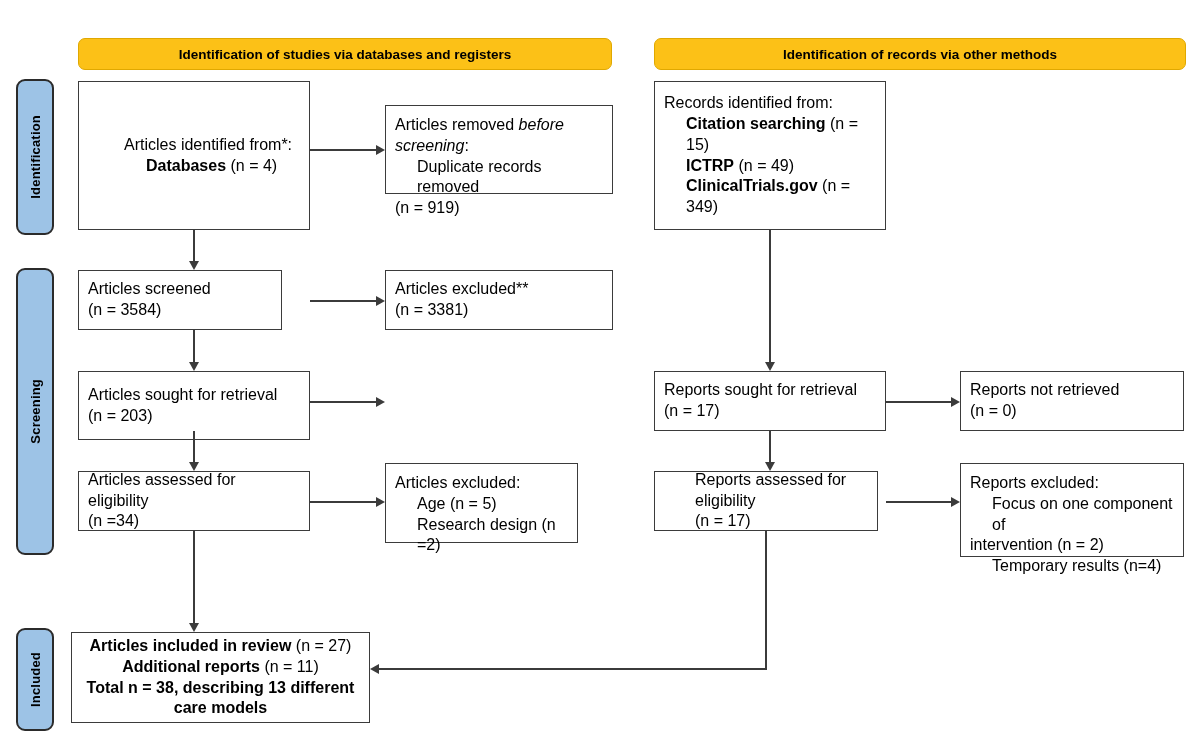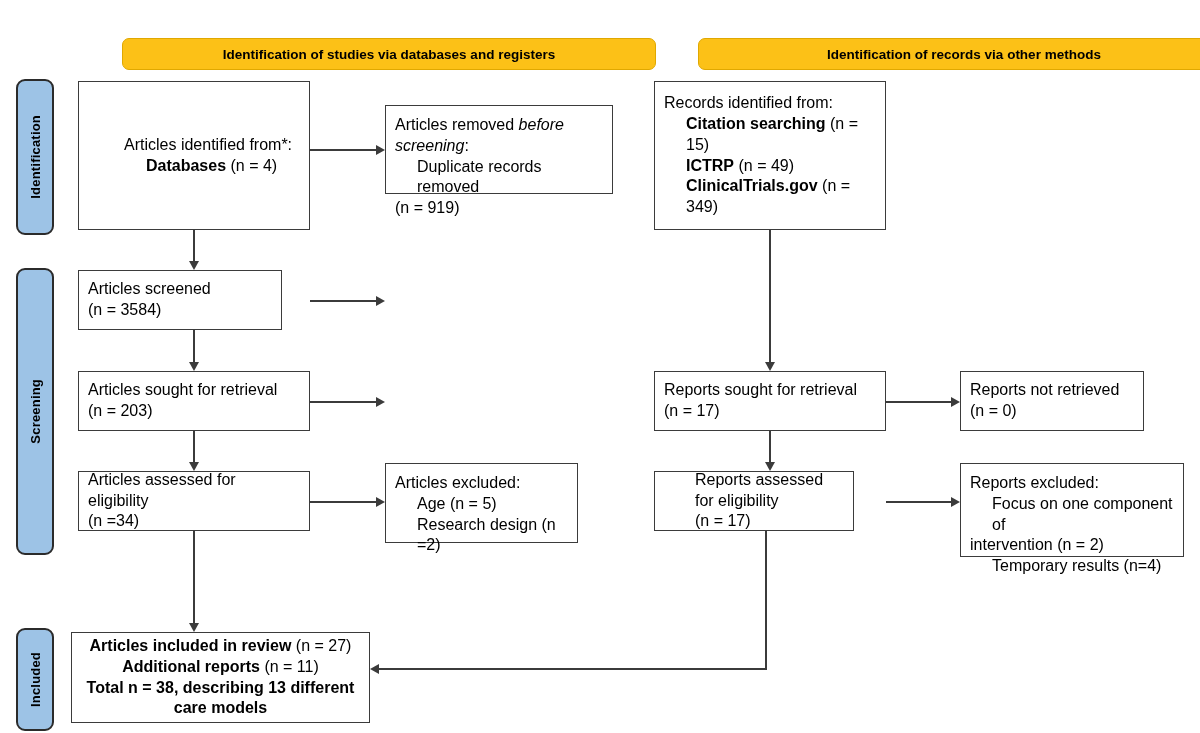--- a/index.html
+++ b/index.html
@@ -20,21 +20,20 @@
 
   
   .banner{
     position:absolute;
     background:#fcc117;
     border:1px solid #e0a800;
     border-radius:7px;
     display:flex;align-items:center;justify-content:center;
     font-size:13.5px;font-weight:bold;color:#000;
     text-align:center;
-    margin-left:44px;
   }
 
   
   .stagelabel{
     position:absolute;
     background:#9dc3e6;
     border:2px solid #2b2b2b;
     border-radius:9px;
     display:flex;align-items:center;justify-content:center;
   }
@@ -126,22 +125,28 @@
     </div>
   </div>
 
   <div class="box" style="left:78px;top:270px;width:204px;height:60px;">
     <div class="txt">
       <div>Articles screened</div>
       <div>(n = 3584)</div>
     </div>
   </div>
 
-
-  <div class="box" style="left:78px;top:371px;width:232px;height:60px;">
+  <div class="box" style="left:385px;top:270px;width:228px;height:60px;">
+    <div class="txt">
+      <div>Articles excluded**</div>
+      <div>(n = 3381)</div>
+    </div>
+  </div>
+
+  <div class="box" style="left:78px;top:371px;width:232px;height:69px;">
     <div class="txt">
       <div>Articles sought for retrieval</div>
       <div>(n = 203)</div>
     </div>
   </div>
 
 
   <div class="box" style="left:78px;top:471px;width:232px;height:60px;">
     <div class="txt">
       <div>Articles assessed for eligibility</div>
@@ -166,28 +171,28 @@
     </div>
   </div>
 
   <div class="box" style="left:654px;top:371px;width:232px;height:60px;">
     <div class="txt">
       <div>Reports sought for retrieval</div>
       <div>(n = 17)</div>
     </div>
   </div>
 
-  <div class="box" style="left:960px;top:371px;width:184px;height:60px;">
+  <div class="box" style="left:960px;top:371px;width:224px;height:60px;">
     <div class="txt">
       <div>Reports not retrieved</div>
       <div>(n = 0)</div>
     </div>
   </div>
 
-  <div class="box" style="left:654px;top:471px;width:200px;height:60px;padding-left:40px;">
+  <div class="box" style="left:654px;top:471px;width:224px;height:60px;padding-left:40px;">
     <div class="txt">
       <div>Reports assessed for eligibility</div>
       <div>(n = 17)</div>
     </div>
   </div>
 
   <div class="box topalign" style="left:960px;top:463px;width:224px;height:94px;">
     <div class="txt">
       <div>Reports excluded:</div>
       <div class="indent">Focus on one component of</div>

